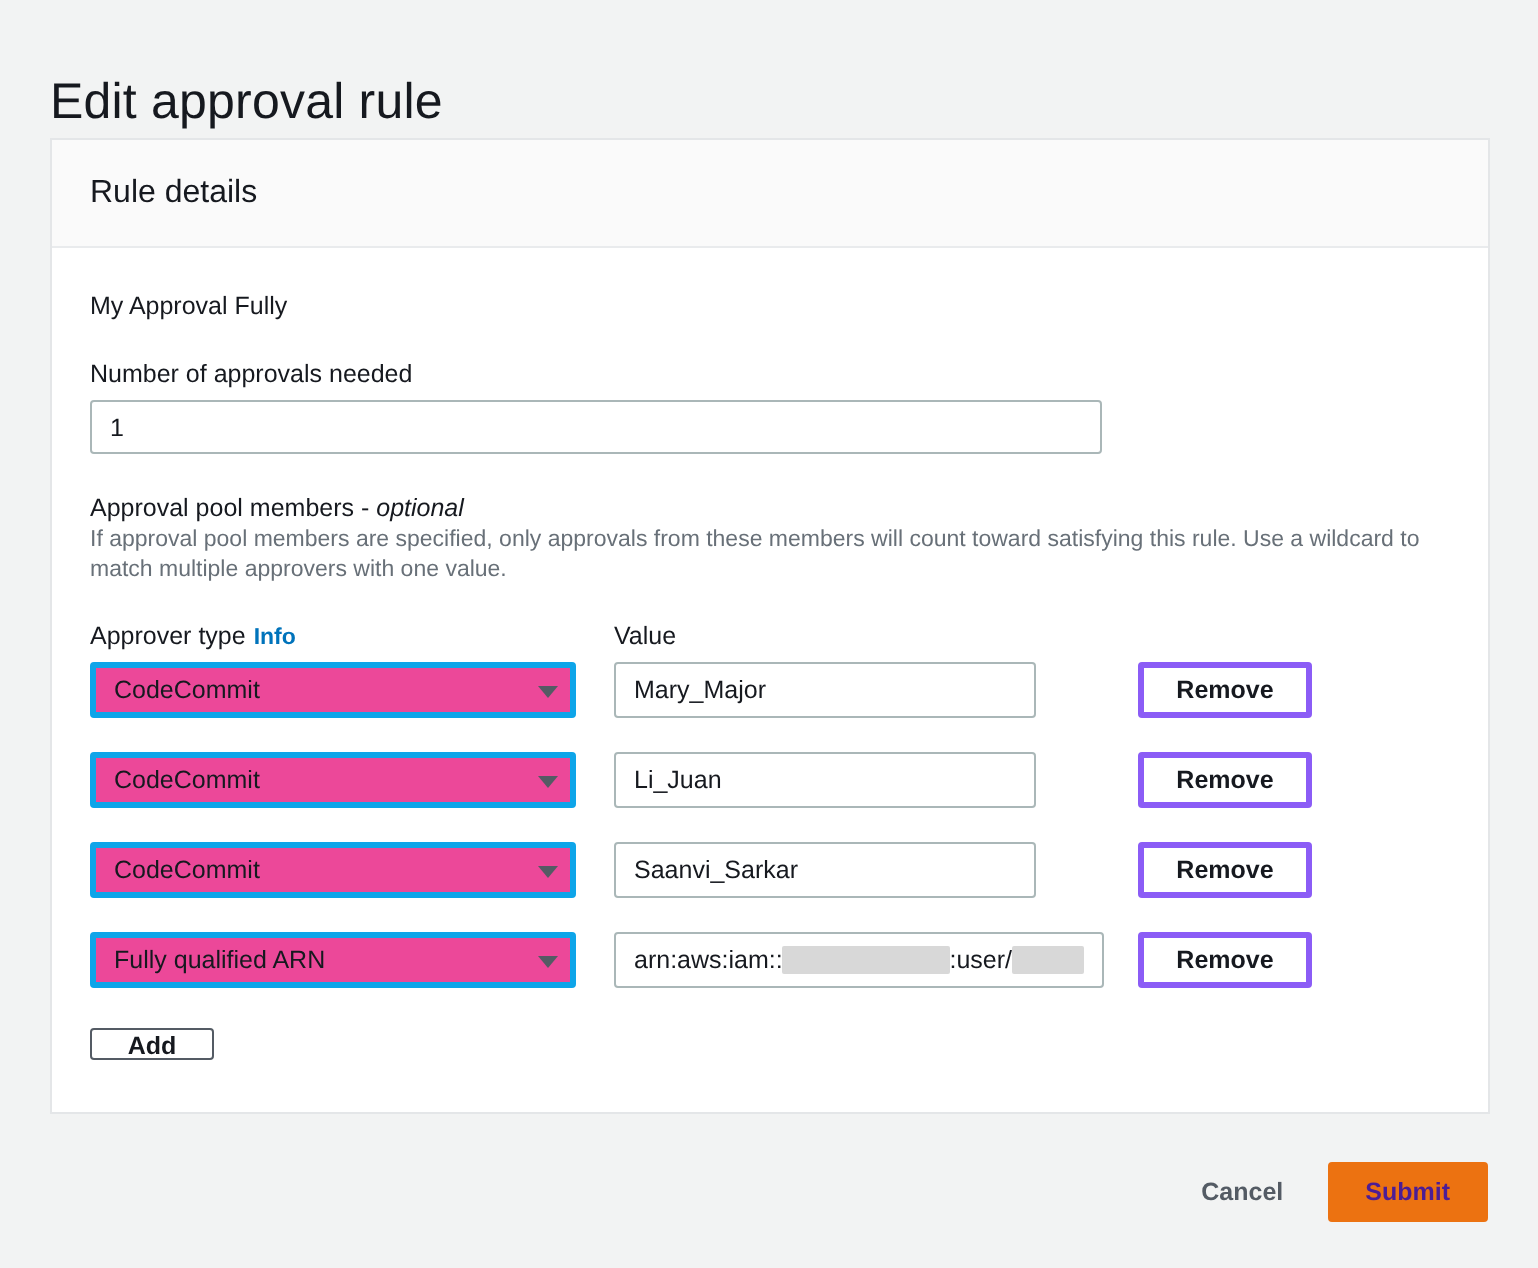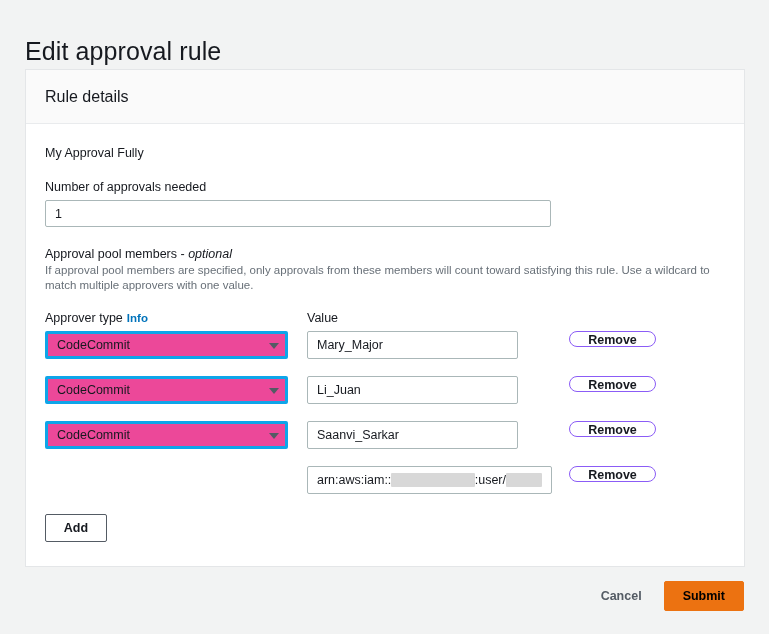--- a/index.html
+++ b/index.html
@@ -198,35 +198,35 @@
     vertical-align: middle;
   }
   .redacted-wide { width: 88px; }
   .redacted-narrow { width: 38px; }
 
   .remove-btn {
     position: absolute;
     left: 524px;
     top: 0px;
     width: 87px;
-    height: 16px;
-    border: 1px solid #8b5cf6;
-    border-radius: 12px;
+    height: 28px;
+    border: 3px solid #8b5cf6;
+    border-radius: 2px;
     background: #ffffff;
     font-family: "Liberation Sans", sans-serif;
     font-size: 12.5px;
     font-weight: bold;
     color: #16191f;
     cursor: pointer;
   }
 
   .add-btn {
     margin-top: 3px;
     width: 62px;
-    height: 28px;
+    height: 16px;
     border: 1px solid #545b64;
     border-radius: 2px;
     background: #ffffff;
     font-family: "Liberation Sans", sans-serif;
     font-size: 12.5px;
     font-weight: bold;
     color: #16191f;
     cursor: pointer;
   }
 
@@ -248,21 +248,21 @@
     cursor: pointer;
     padding: 7px 4px;
   }
   .submit-btn {
     background: #ec7211;
     border: 1px solid #ec7211;
     border-radius: 2px;
     font-family: "Liberation Sans", sans-serif;
     font-size: 12.5px;
     font-weight: bold;
-    color: #000000;
+    color: #4c1d95;
     cursor: pointer;
     padding: 0 18px;
     height: 30px;
   }
 </style>
 </head>
 <body>
 
 <h1 class="page-title">Edit approval rule</h1>
 
@@ -314,20 +314,24 @@
       <div class="member-row">
         <div class="select-wrap">
           <div class="select-box">CodeCommit</div>
           <span class="caret"></span>
         </div>
         <input class="value-input" type="text" value="Saanvi_Sarkar" style="">
         <button class="remove-btn">Remove</button>
       </div>
 
       <div class="member-row">
+        <div class="select-wrap">
+          <div class="select-box">Fully qualified ARN</div>
+          <span class="caret"></span>
+        </div>
         <div class="arn-field">
             <span>arn:aws:iam::</span>
             <span class="redacted redacted-wide"></span>
             <span>:user/</span>
             <span class="redacted redacted-narrow"></span>
           </div>
         <button class="remove-btn">Remove</button>
       </div>
 
     </div>

